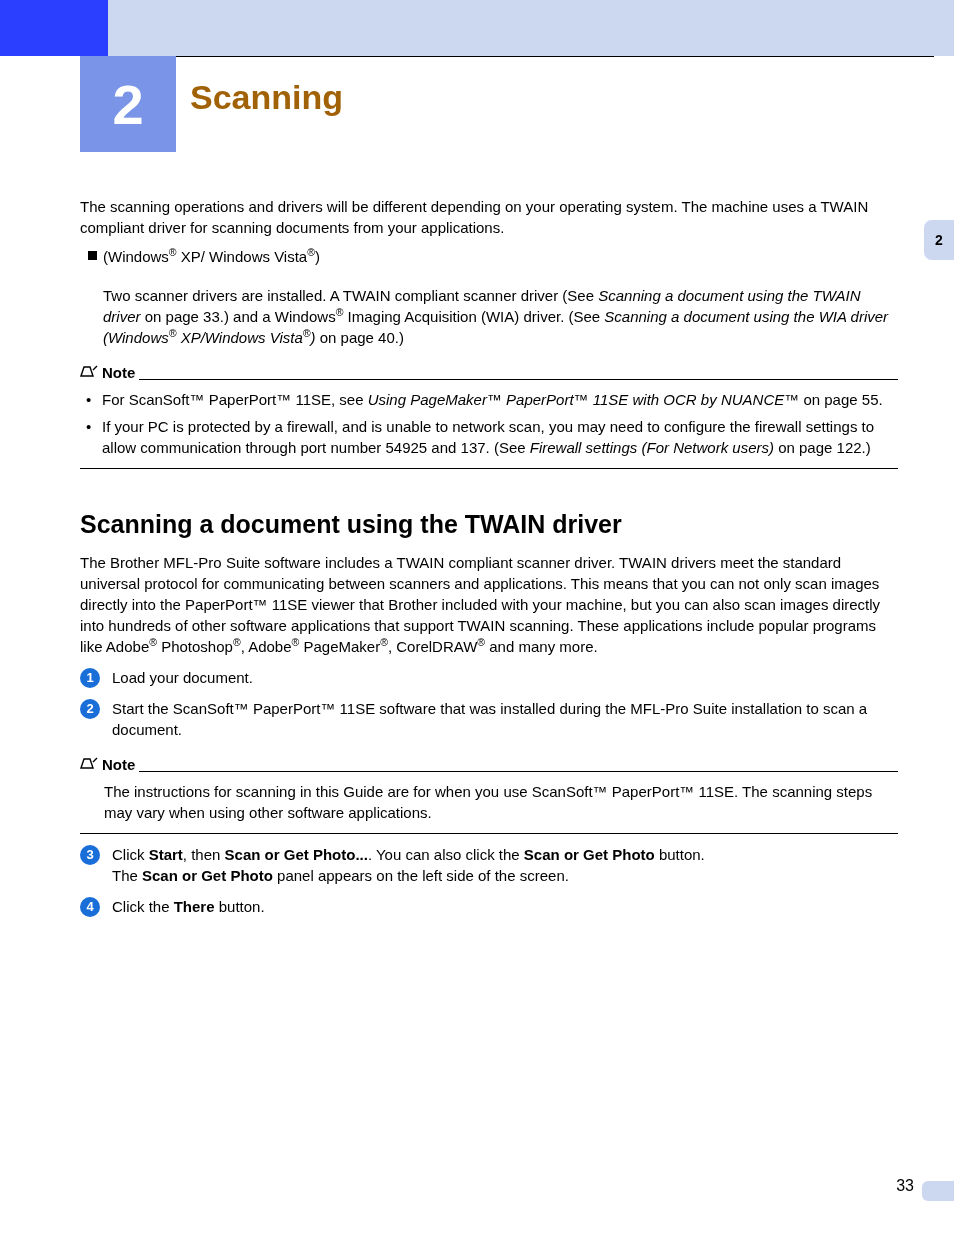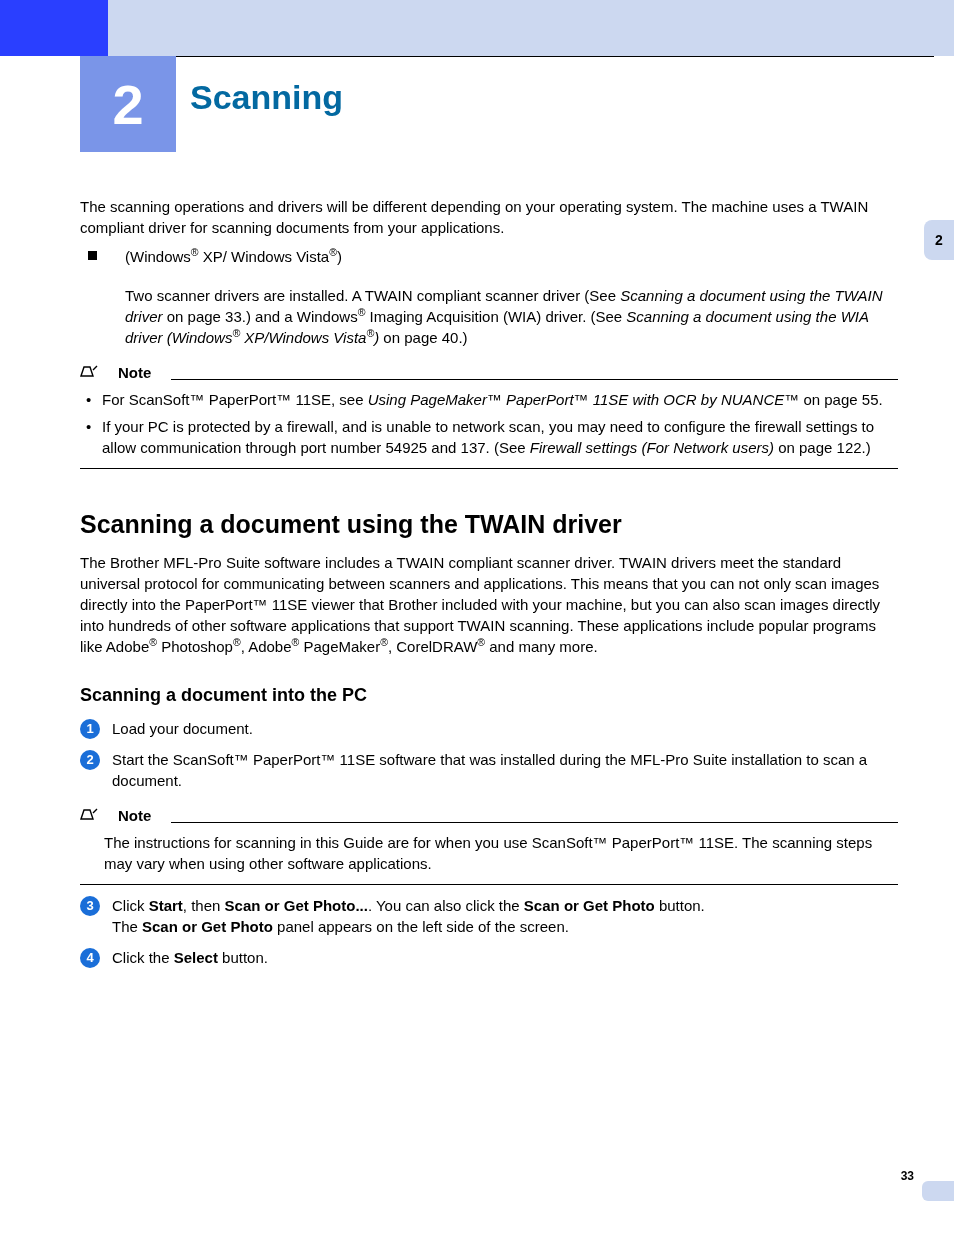--- a/index.html
+++ b/index.html
@@ -44,21 +44,21 @@
     display: flex;
     align-items: center;
     justify-content: center;
   }
   .chapter-title {
     position: absolute;
     top: 78px;
     left: 190px;
     font-size: 34px;
     font-weight: bold;
-    color: #0369a1;
+    color: #a16207;
   }
   .side-tab {
     position: absolute;
     right: 0;
     top: 220px;
     width: 30px;
     height: 40px;
     background: #ccd8f0;
     border-radius: 8px 0 0 8px;
     display: flex;
@@ -71,34 +71,34 @@
   .content {
     position: absolute;
     top: 190px;
     left: 80px;
     right: 56px;
     line-height: 1.4;
   }
   .para { margin: 6px 0; }
   .bullet-item {
     display: flex;
-    gap: 28px;
+    gap: 6px;
     margin: 8px 0 2px 8px;
   }
   .bullet-sq {
     width: 9px; height: 9px;
     background: #000;
     flex: 0 0 9px;
     margin-top: 5px;
   }
   .note-block { margin-top: 14px; }
   .note-header {
     display: flex;
     align-items: baseline;
-    gap: 20px;
+    gap: 4px;
   }
   .note-icon {
     width: 18px; height: 14px;
     display: inline-block;
   }
   .note-label { font-weight: bold; font-size: 15px; }
   .note-rule {
     flex: 1;
     height: 0;
     border-top: 1px solid #000;
@@ -142,23 +142,23 @@
     margin-top: 1px;
   }
   .note-end-rule {
     border-top: 1px solid #000;
     margin: 10px 0 4px 0;
   }
   sup { font-size: 0.7em; vertical-align: super; line-height: 0; }
   .page-num {
     position: absolute;
     right: 40px;
-    bottom: 52px;
-    font-size: 12px;
-    font-weight: bold;
+    bottom: 40px;
+    font-size: 16px;
+    font-weight: normal;
   }
   .page-num-block {
     position: absolute;
     right: 0;
     bottom: 34px;
     width: 32px; height: 20px;
     background: #ccd8f0;
     border-radius: 6px 0 0 6px;
   }
   .italic { font-style: italic; }
@@ -212,21 +212,20 @@
         <div><span>If your PC is protected by a firewall, and is unable to network scan, you may need to configure the firewall settings to allow communication through port number 54925 and 137. (See </span><span class="italic">Firewall settings (For Network users)</span><span> on page 122.)</span></div>
       </div>
       <div class="note-end-rule"></div>
     </div>
 
     <div class="section-h2">Scanning a document using the TWAIN driver</div>
     <p class="para">
       <span>The Brother MFL-Pro Suite software includes a TWAIN compliant scanner driver. TWAIN drivers meet the standard universal protocol for communicating between scanners and applications. This means that you can not only scan images directly into the PaperPort™ 11SE viewer that Brother included with your machine, but you can also scan images directly into hundreds of other software applications that support TWAIN scanning. These applications include popular programs like Adobe</span><sup>®</sup><span> Photoshop</span><sup>®</sup><span>, Adobe</span><sup>®</sup><span> PageMaker</span><sup>®</sup><span>, CorelDRAW</span><sup>®</sup><span> and many more.</span>
     </p>
 
-    <div class="section-h3">Scanning a document into the PC</div>
 
     <div class="step">
       <span class="step-badge">1</span>
       <div>Load your document.</div>
     </div>
     <div class="step">
       <span class="step-badge">2</span>
       <div>Start the ScanSoft™ PaperPort™ 11SE software that was installed during the MFL-Pro Suite installation to scan a document.</div>
     </div>
 
@@ -248,21 +247,21 @@
       <span class="step-badge">3</span>
       <div>
         <span>Click </span><span class="bold">Start</span><span>, then </span><span class="bold">Scan or Get Photo...</span><span>. You can also click the </span><span class="bold">Scan or Get Photo</span><span> button.</span><br>
         <span>The </span><span class="bold">Scan or Get Photo</span><span> panel appears on the left side of the screen.</span>
       </div>
     </div>
 
     <div class="step">
       <span class="step-badge">4</span>
       <div>
-        <span>Click the </span><span class="bold">Select</span><span> button.</span>
+        <span>Click the </span><span class="bold">There</span><span> button.</span>
       </div>
     </div>
 
   </div>
 
   <div class="page-num-block"></div>
   <div class="page-num">33</div>
 </div>
 
 </body></html>

